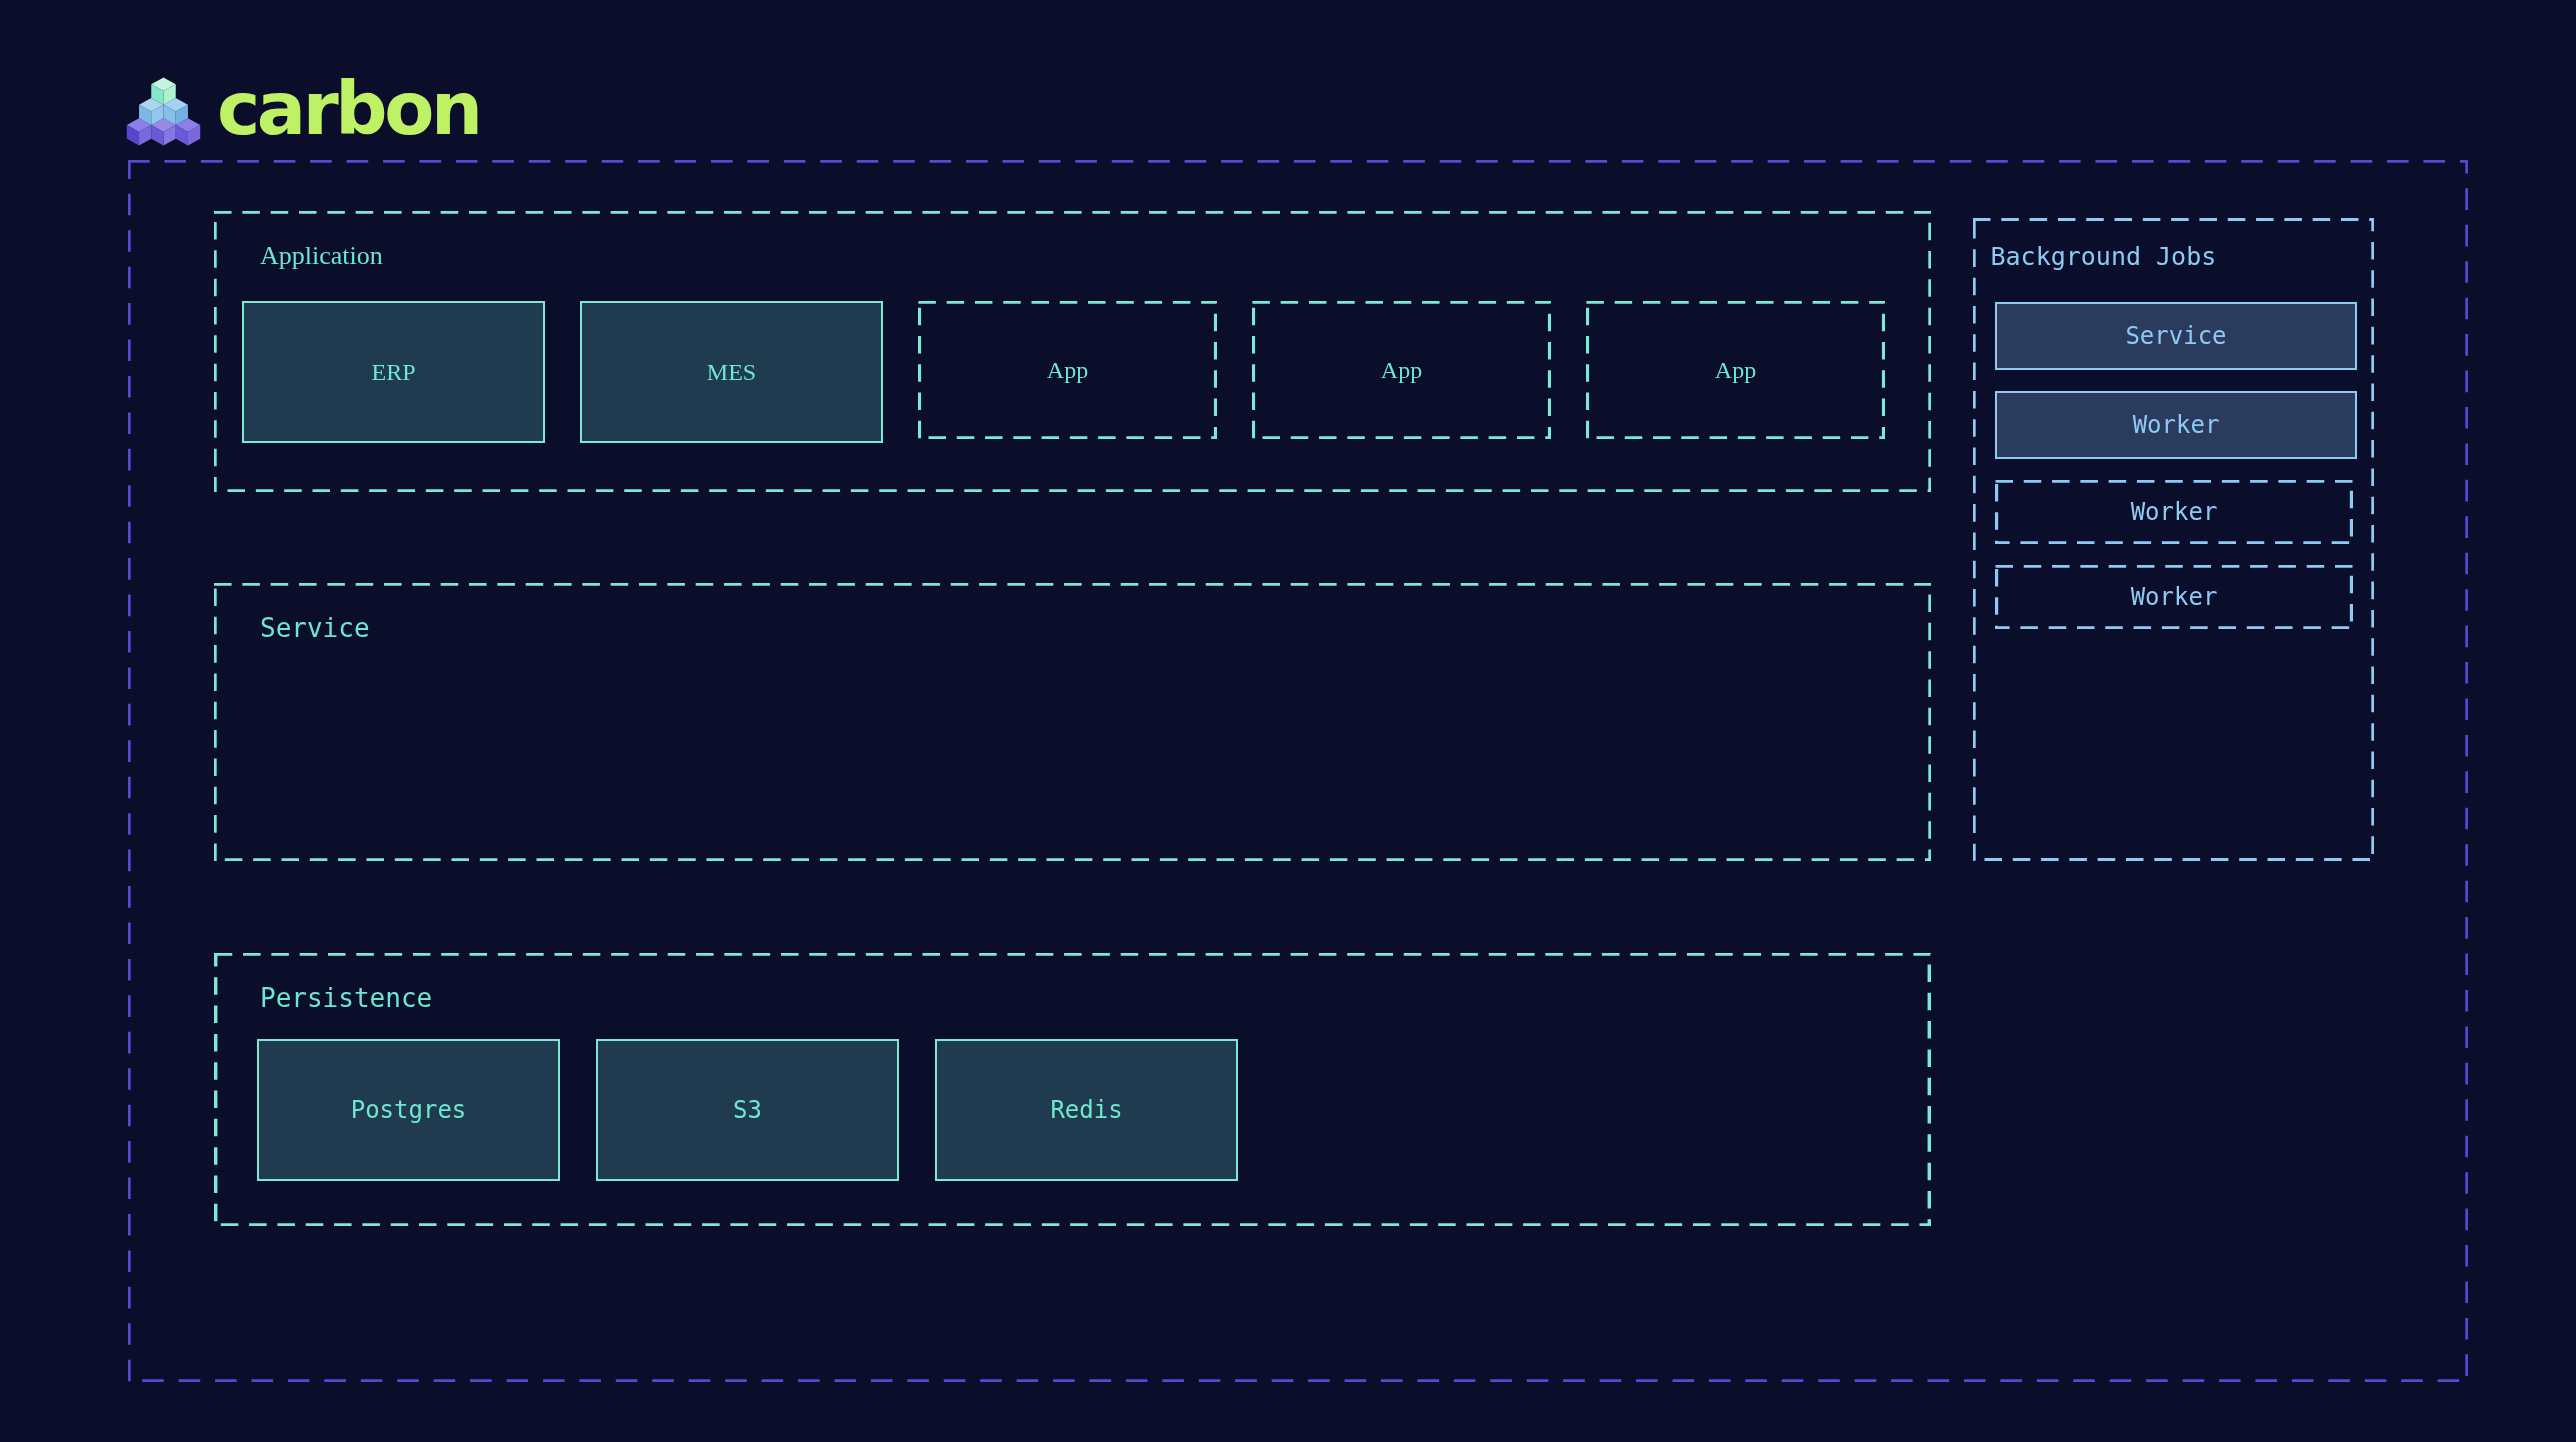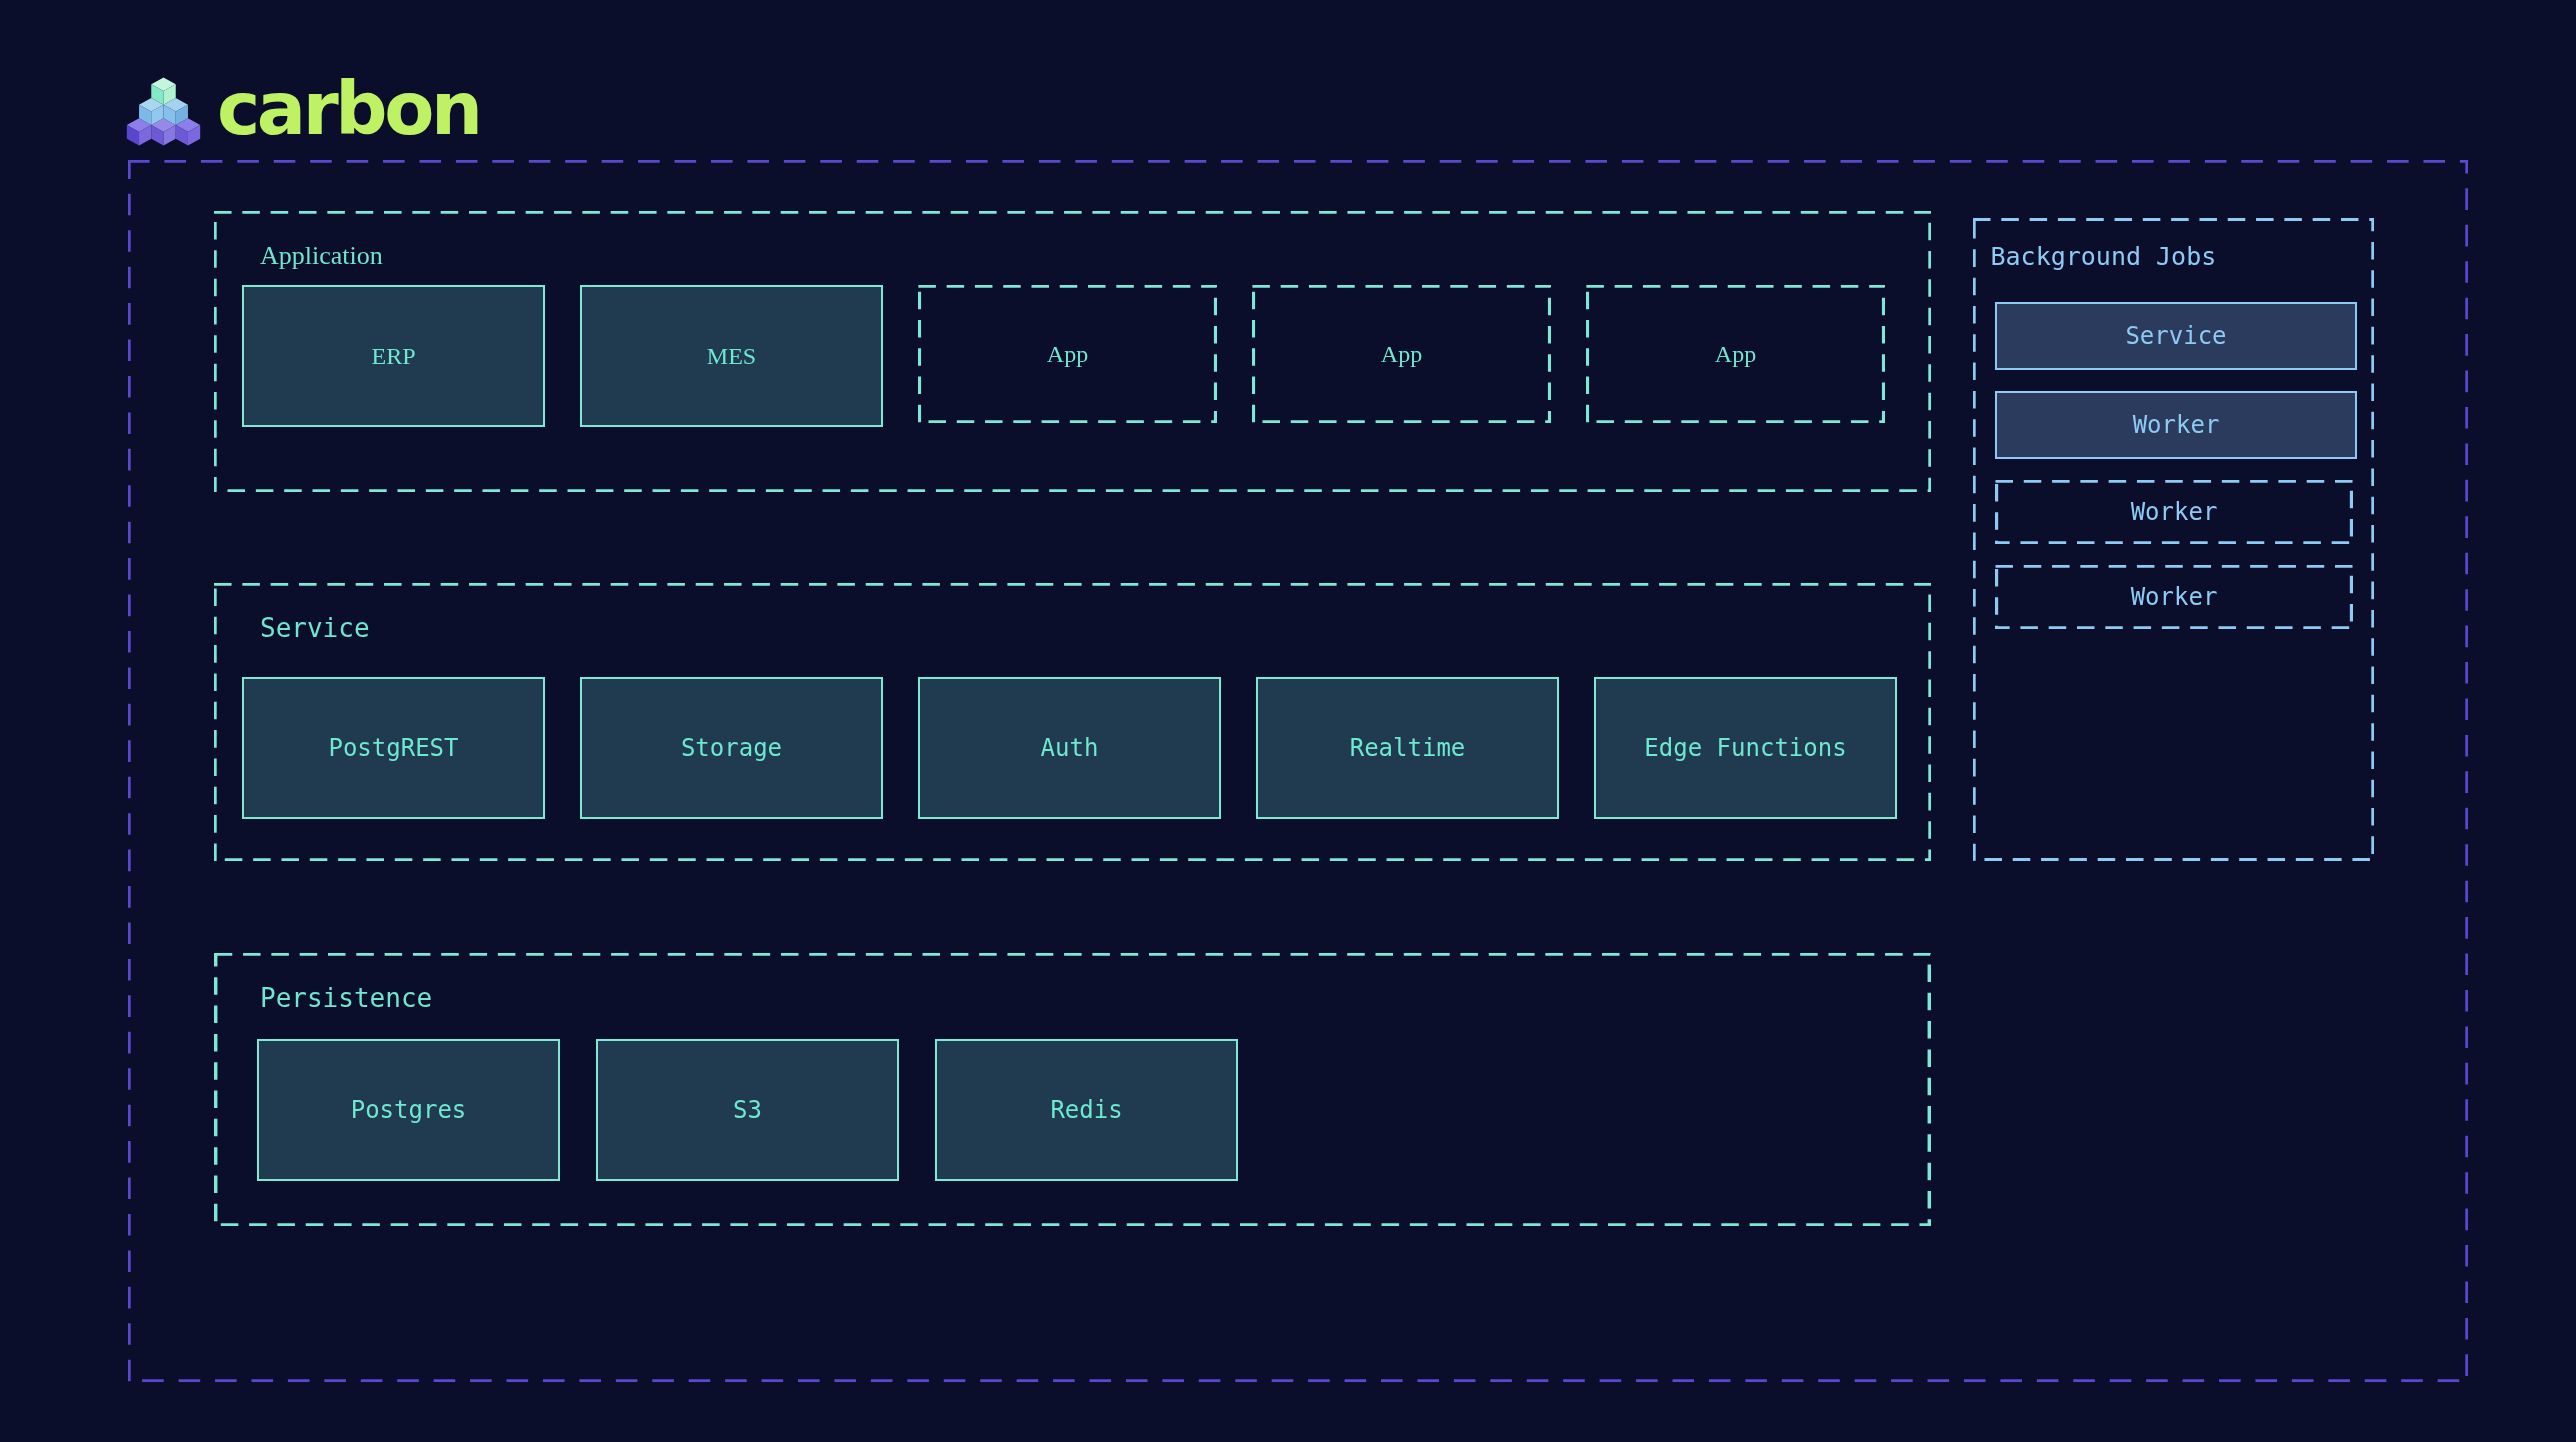--- a/index.html
+++ b/index.html
@@ -31,21 +31,21 @@
   
   .outer { position: absolute; left: 128px; top: 160px; width: 2340px; height: 1222px; }
 
   
   .group { position: absolute; }
   .group-label { position: absolute; left: 46px; top: 30px; font-size: 26px; color: #6fe6cf; white-space: nowrap; }
   .application { left: 86px; top: 51px;  width: 1717px; height: 281px; font-family: Liberation Serif, serif; }
   .service     { left: 86px; top: 423px; width: 1717px; height: 278px; }
   .persistence { left: 86px; top: 793px; width: 1717px; height: 273px; }
 
-  .row { position: absolute; left: 28px; top: 74px; display: flex; gap: 35px; }
+  .row { position: absolute; left: 28px; top: 90px; display: flex; gap: 35px; }
   .service .row { top: 94px; }
   .persistence .row { left: 43px; top: 86px; gap: 36px; }
 
   .node {
     width: 299px; height: 138px; position: relative;
     display: flex; align-items: center; justify-content: center;
     font-size: 24px; color: #6ee8cf; white-space: nowrap;
   }
   .node.solid { background: #203a50; border: 2px solid #7de9d3; }
   .node.dashed { background: transparent; }
@@ -141,37 +141,20 @@
           <span class="lbl">App</span>
         </div>
     </div>
   </section>
 
   <section class="group service">
     <svg class="dashrect d-teal" viewBox="0 0 2545 412" width="1717" height="278">
         <rect width="100%" height="100%"></rect>
       </svg>
     <div class="group-label">Service</div>
-    <div class="row">
-      <div class="node solid">
-          <span class="lbl">PostgREST</span>
-        </div>
-      <div class="node solid">
-          <span class="lbl">Storage</span>
-        </div>
-      <div class="node solid">
-          <span class="lbl">Auth</span>
-        </div>
-      <div class="node solid">
-          <span class="lbl">Realtime</span>
-        </div>
-      <div class="node solid">
-          <span class="lbl">Edge Functions</span>
-        </div>
-    </div>
   </section>
 
   <section class="group persistence">
     <svg class="dashrect d-teal" viewBox="0 0 2545 405" width="1717" height="273">
         <rect width="100%" height="100%"></rect>
       </svg>
     <div class="group-label">Persistence</div>
     <div class="row">
       <div class="node solid">
           <span class="lbl">Postgres</span>

